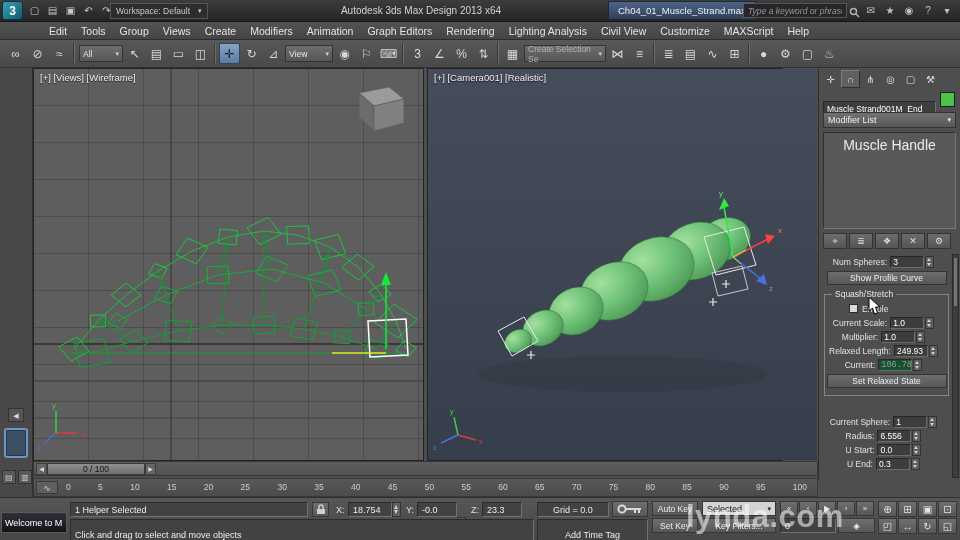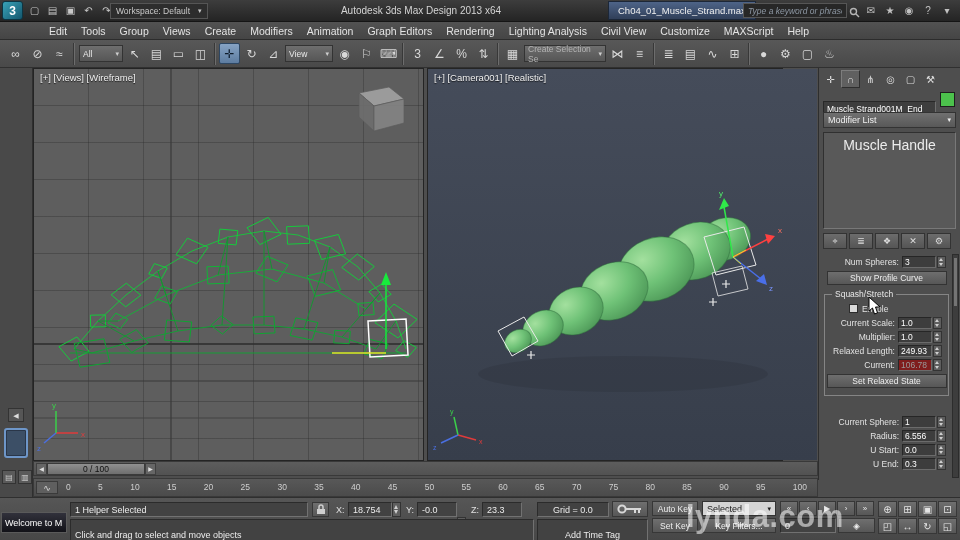--- a/index.html
+++ b/index.html
@@ -77,26 +77,26 @@
         font-size:9px;color:#f0f0f0;display:flex;align-items:center;justify-content:space-between;padding:0 4px;}
   .cp-modlist .arrow{font-size:7px;}
   .cp-stack{left:4px;top:64px;width:133px;height:97px;background:#595959;border:1px solid;border-color:#303030 #787878 #787878 #303030;}
   .cp-stack-item{font-size:14px;color:#ececec;text-align:center;padding-top:4px;}
   .cp-stackbtns{left:4px;top:165px;display:flex;gap:2px;}
   .cp-sbtn{width:24px;height:16px;background:linear-gradient(#6c6c6c,#555);border:1px solid #333;color:#ddd;
         font-size:9px;text-align:center;line-height:15px;}
   .cp-roll{left:2px;top:186px;width:131px;height:224px;overflow:hidden;}
   .cp-scroll{right:1px;top:186px;width:7px;height:224px;background:#3d3d3d;border:1px solid #2c2c2c;}
   .cp-thumb{position:absolute;left:1px;top:3px;width:3px;height:48px;background:#747474;}
-  .prow{display:flex;align-items:center;justify-content:flex-end;height:13px;margin:1px 6px 1px 0;}
+  .prow{display:flex;align-items:center;justify-content:center;height:13px;margin:1px 6px 1px 0;}
   .prow.left{justify-content:flex-start;padding-left:24px;}
   .plabel{font-size:8.5px;color:#e2e2e2;margin-right:3px;white-space:nowrap;}
   .pfield{width:34px;height:12px;background:#3d3d3d;border:1px solid;border-color:#262626 #6b6b6b #6b6b6b #262626;
         color:#fff;font-size:8.5px;display:flex;align-items:center;padding:0 2px;overflow:hidden;}
-  .pfield.disabled{background:#7f1d1d;color:#999;}
+  .pfield.disabled{background:#14532d;color:#999;font-family:Liberation Mono, monospace;}
   .pspin{position:relative;width:9px;height:12px;background:#5e5e5e;border:1px solid #333;margin-left:1px;}
   .pspin::before{content:"";position:absolute;left:1px;top:1px;border-left:2.5px solid transparent;border-right:2.5px solid transparent;border-bottom:3.5px solid #cfcfcf;}
   .pspin::after{content:"";position:absolute;left:1px;bottom:1px;border-left:2.5px solid transparent;border-right:2.5px solid transparent;border-top:3.5px solid #cfcfcf;}
   .pbtn{width:120px;height:14px;margin:3px auto;background:linear-gradient(#6e6e6e,#575757);border:1px solid #333;
         color:#efefef;font-size:8.5px;display:flex;align-items:center;justify-content:center;}
   .pgroup{position:relative;margin:9px 3px 3px 3px;padding:6px 0 4px 0;border:1px groove #858585;}
   .pgroup-legend{position:absolute;top:-6px;left:7px;background:#4e4e4e;padding:0 3px;font-size:8.5px;color:#e8e8e8;}
   .pcheck{width:9px;height:9px;background:#d9d9d9;border:1px solid #2c2c2c;margin-right:4px;}
   .pspacer{height:15px;}
 

